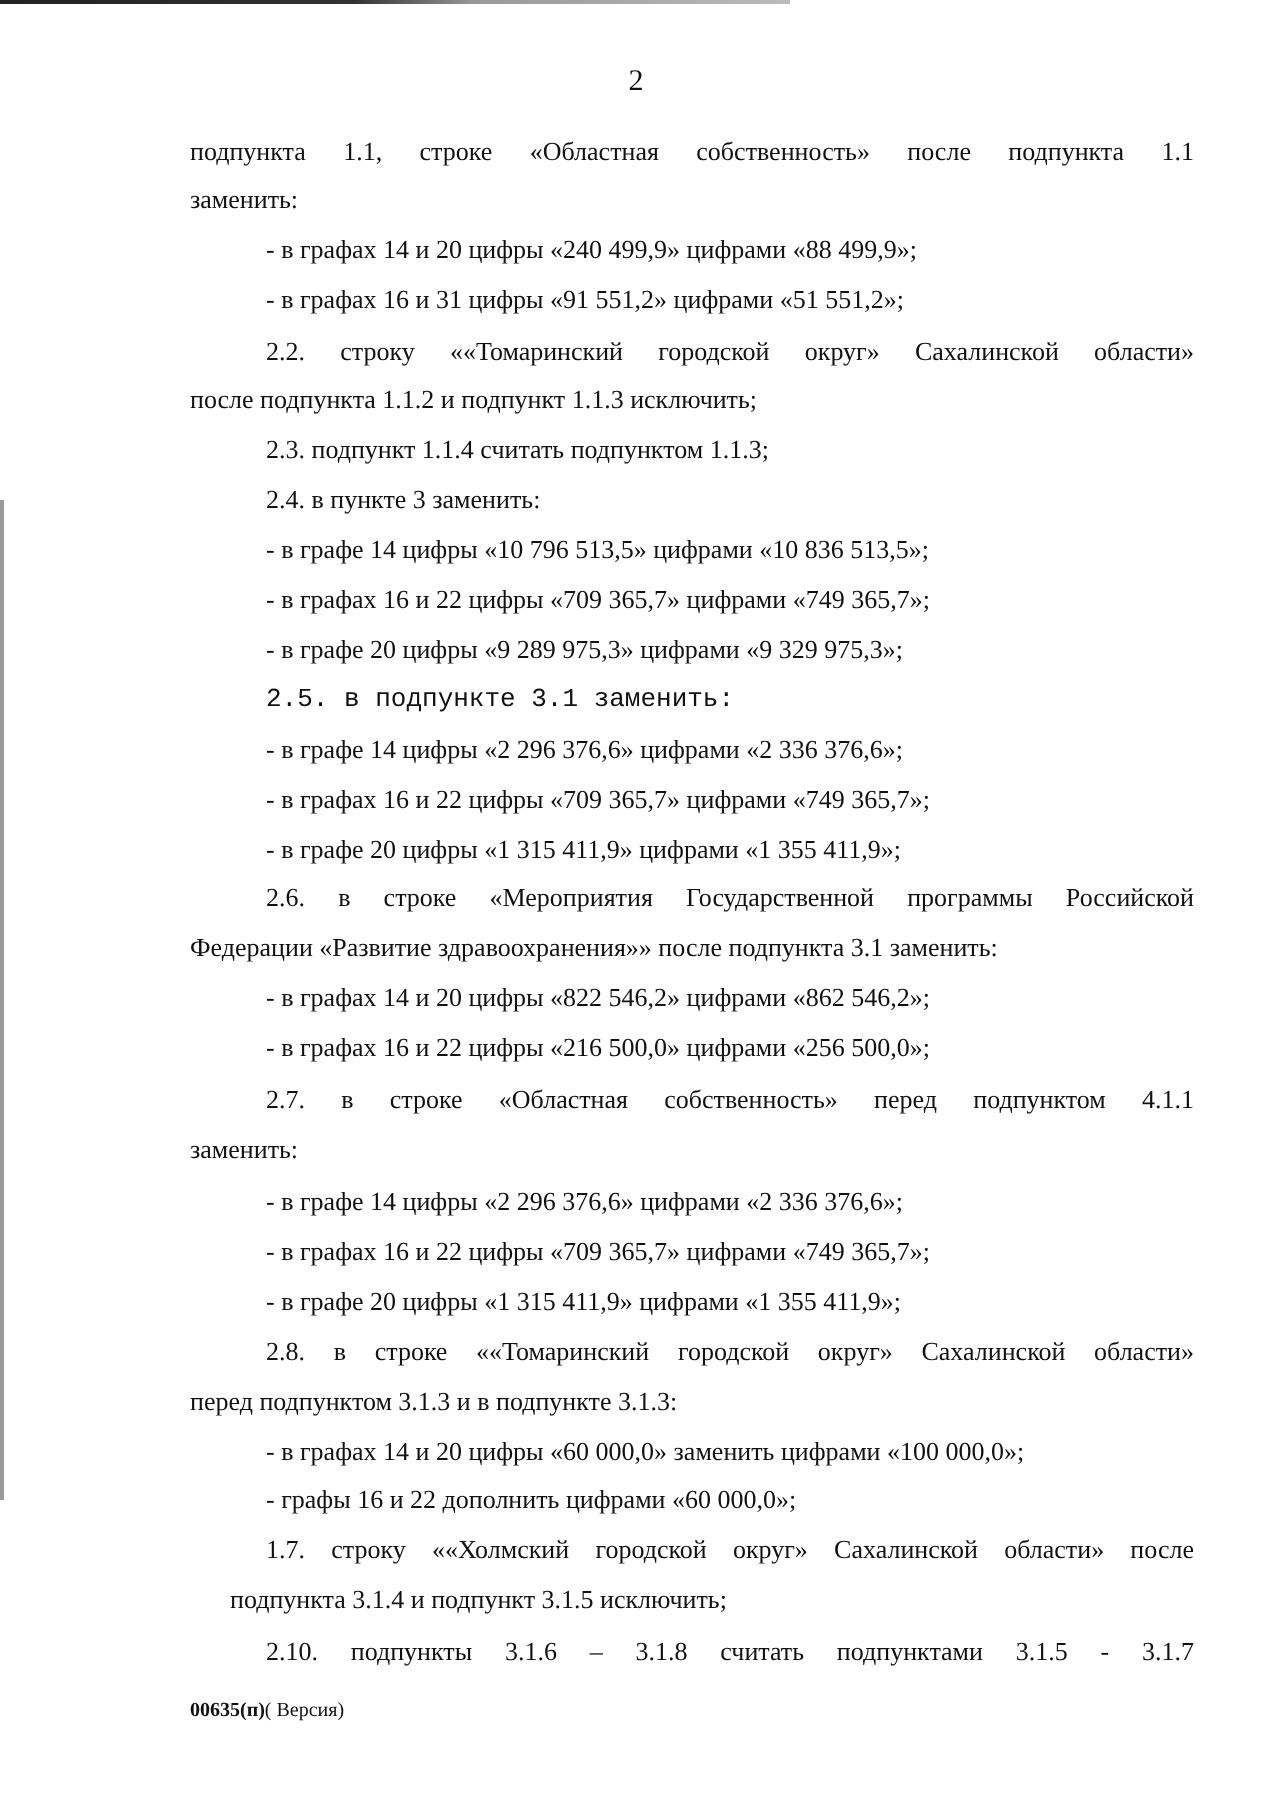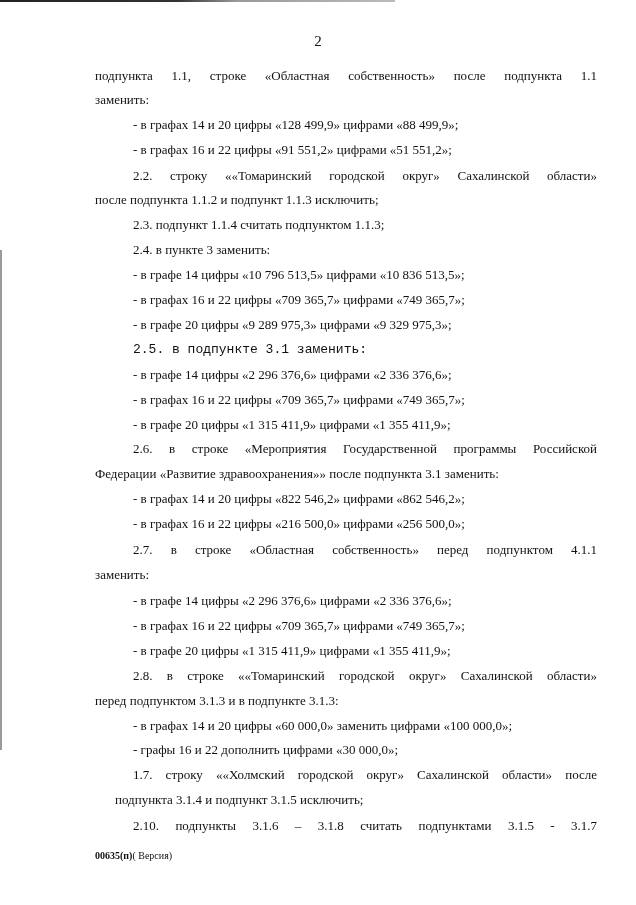--- a/index.html
+++ b/index.html
@@ -34,22 +34,22 @@
 <body>
 
 <div class="top-edge"></div>
 <div class="left-edge"></div>
 
 <div class="page-num">2</div>
 
 <div id="body-lines">
     <div class="line justify" style="top: 66px;">подпункта 1.1, строке «Областная собственность» после подпункта 1.1</div>
     <div class="line" style="top: 90px;">заменить:</div>
-    <div class="line indent" style="top: 115px;">- в графах 14 и 20 цифры «128 499,9» цифрами «88 499,9»;</div>
-    <div class="line indent" style="top: 140px;">- в графах 16 и 22 цифры «91 551,2» цифрами «51 551,2»;</div>
+    <div class="line indent" style="top: 115px;">- в графах 14 и 20 цифры «240 499,9» цифрами «88 499,9»;</div>
+    <div class="line indent" style="top: 140px;">- в графах 16 и 31 цифры «91 551,2» цифрами «51 551,2»;</div>
     <div class="line indent justify" style="top: 166px;">2.2. строку ««Томаринский городской округ» Сахалинской области»</div>
     <div class="line" style="top: 190px;">после подпункта 1.1.2 и подпункт 1.1.3 исключить;</div>
     <div class="line indent" style="top: 215px;">2.3. подпункт 1.1.4 считать подпунктом 1.1.3;</div>
     <div class="line indent" style="top: 240px;">2.4. в пункте 3 заменить:</div>
     <div class="line indent" style="top: 265px;">- в графе 14 цифры «10 796 513,5» цифрами «10 836 513,5»;</div>
     <div class="line indent" style="top: 290px;">- в графах 16 и 22 цифры «709 365,7» цифрами «749 365,7»;</div>
     <div class="line indent" style="top: 315px;">- в графе 20 цифры «9 289 975,3» цифрами «9 329 975,3»;</div>
     <div class="line indent" style="top: 340px; font-family: Liberation Mono, monospace;">2.5. в подпункте 3.1 заменить:</div>
     <div class="line indent" style="top: 365px;">- в графе 14 цифры «2 296 376,6» цифрами «2 336 376,6»;</div>
     <div class="line indent" style="top: 390px;">- в графах 16 и 22 цифры «709 365,7» цифрами «749 365,7»;</div>
@@ -59,21 +59,21 @@
     <div class="line indent" style="top: 489px;">- в графах 14 и 20 цифры «822 546,2» цифрами «862 546,2»;</div>
     <div class="line indent" style="top: 514px;">- в графах 16 и 22 цифры «216 500,0» цифрами «256 500,0»;</div>
     <div class="line indent justify" style="top: 540px;">2.7. в строке «Областная собственность» перед подпунктом 4.1.1</div>
     <div class="line" style="top: 565px;">заменить:</div>
     <div class="line indent" style="top: 591px;">- в графе 14 цифры «2 296 376,6» цифрами «2 336 376,6»;</div>
     <div class="line indent" style="top: 616px;">- в графах 16 и 22 цифры «709 365,7» цифрами «749 365,7»;</div>
     <div class="line indent" style="top: 641px;">- в графе 20 цифры «1 315 411,9» цифрами «1 355 411,9»;</div>
     <div class="line indent justify" style="top: 666px;">2.8. в строке ««Томаринский городской округ» Сахалинской области»</div>
     <div class="line" style="top: 691px;">перед подпунктом 3.1.3 и в подпункте 3.1.3:</div>
     <div class="line indent" style="top: 716px;">- в графах 14 и 20 цифры «60 000,0» заменить цифрами «100 000,0»;</div>
-    <div class="line indent" style="top: 740px;">- графы 16 и 22 дополнить цифрами «30 000,0»;</div>
+    <div class="line indent" style="top: 740px;">- графы 16 и 22 дополнить цифрами «60 000,0»;</div>
     <div class="line indent justify" style="top: 765px;">1.7. строку ««Холмский городской округ» Сахалинской области» после</div>
     <div class="line" style="top: 790px; margin-left: 20px;">подпункта 3.1.4 и подпункт 3.1.5 исключить;</div>
     <div class="line indent justify" style="top: 816px;">2.10. подпункты 3.1.6 – 3.1.8 считать подпунктами 3.1.5 - 3.1.7</div>
   </div>
 
 <div class="footer">
   <b>00635(п)</b><span>( Версия)</span>
 </div>
 
 </body></html>

